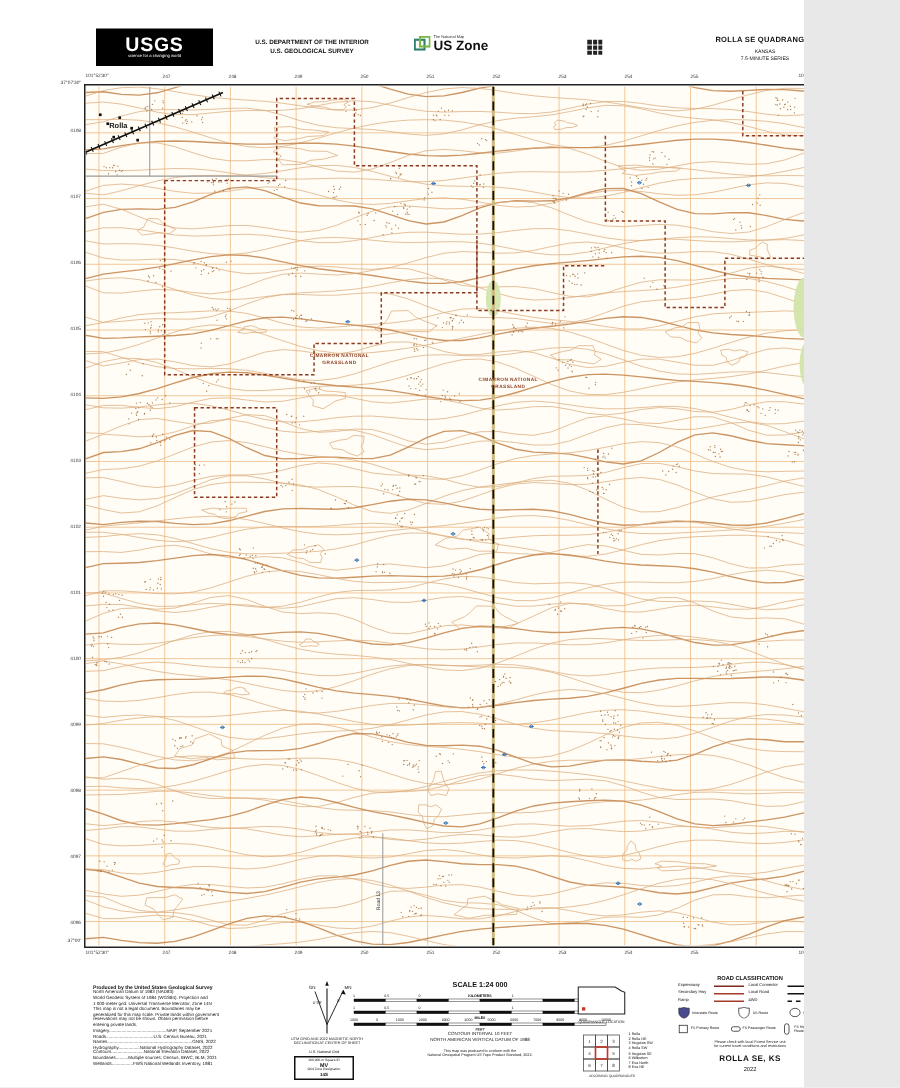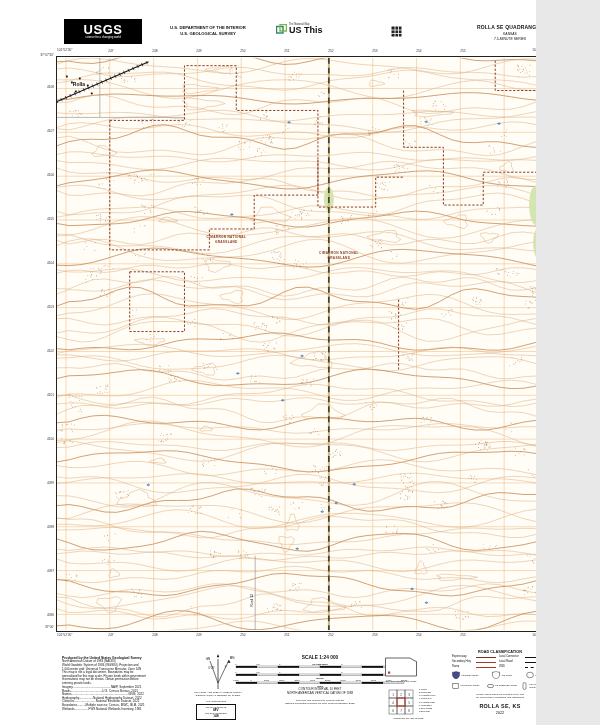--- a/index.html
+++ b/index.html
@@ -50,21 +50,21 @@
     <div>U.S. DEPARTMENT OF THE INTERIOR</div>
     <div>U.S. GEOLOGICAL SURVEY</div>
   </div>
   <div class="ustopo">
     <svg width="11" height="11" viewBox="0 0 11 11">
       <rect x="0.5" y="2.5" width="6.5" height="6.5" fill="none" stroke="#2e7f6e" stroke-width="1.4"></rect>
       <rect x="4" y="0.5" width="6.5" height="6.5" fill="none" stroke="#7ab648" stroke-width="1.4"></rect>
     </svg>
     <div class="ustopo-col">
       <span class="tnm">The National Map</span>
-      <span class="ustopo-big">US This</span>
+      <span class="ustopo-big">US Zone</span>
     </div>
   </div>
   <svg class="abs" style="left:391px;top:26px" width="11" height="11" viewBox="0 0 11 11">
     <rect x="0.5" y="0.5" width="10" height="10" fill="#222"></rect>
     <line x1="4" y1="0" x2="4" y2="11" stroke="#fff" stroke-width="0.8"></line>
     <line x1="7.5" y1="0" x2="7.5" y2="11" stroke="#fff" stroke-width="0.8"></line>
     <line x1="0" y1="4" x2="11" y2="4" stroke="#fff" stroke-width="0.8"></line>
     <line x1="0" y1="7.5" x2="11" y2="7.5" stroke="#fff" stroke-width="0.8"></line>
   </svg>
   <div class="quadblock">

